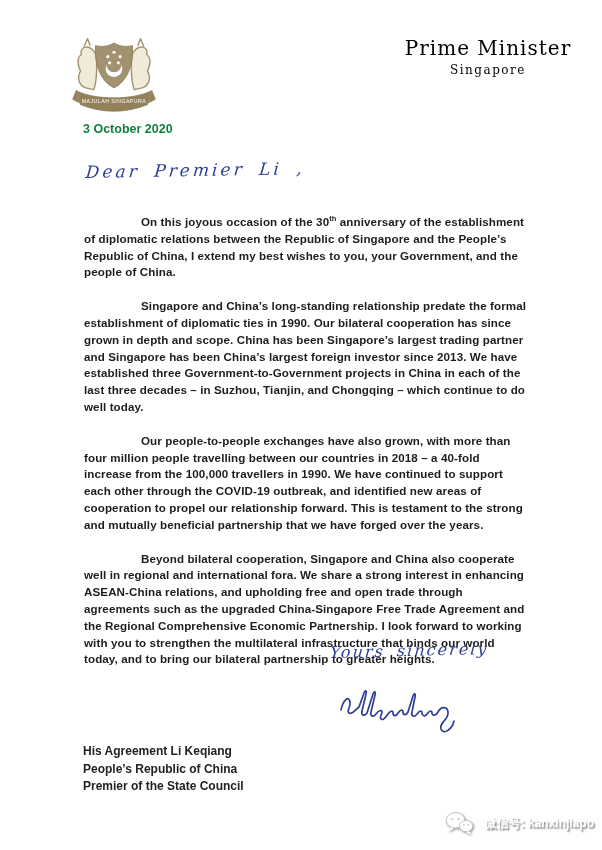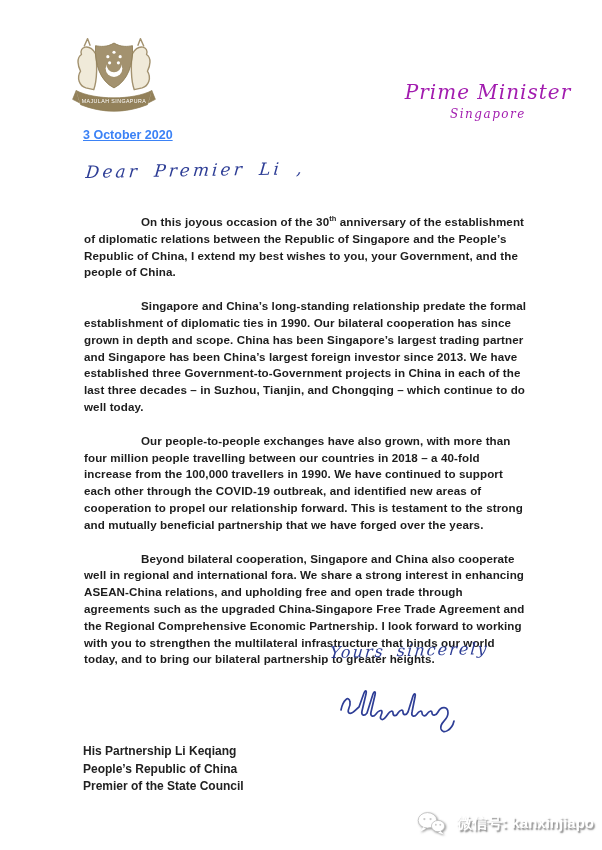--- a/index.html
+++ b/index.html
@@ -21,36 +21,33 @@
     width: 88px;
     height: 92px;
   }
   .pm-office {
     position: absolute;
     right: 14px;
     top: 36px;
     width: 200px;
     text-align: center;
     font-family: "DejaVu Serif", serif;
-    font-style: italic;
-    color: #a21caf;
-    margin-top: 44px;
+    color: #000000;
   }
   .pm-office .line1 { font-size: 20px; letter-spacing: 1px; }
   .pm-office .line2 { font-size: 12px; letter-spacing: 1.5px; margin-top: 3px; }
 
   
   .date {
     position: absolute;
     left: 83px;
-    top: 128px;
+    top: 122px;
     font-size: 12.5px;
     font-weight: bold;
-    color: #3b82f6;
-    text-decoration: underline;
+    color: #15803d;
   }
 
   
   .hand {
     font-family: "DejaVu Serif", serif;
     font-style: italic;
     color: #2e3e96;
   }
   .salutation {
     position: absolute;
@@ -104,21 +101,21 @@
 
   
   .watermark {
     position: absolute;
     right: 8px;
     top: 810px;
     display: flex;
     align-items: center;
     gap: 11px;
     color: #ffffff;
-    font-size: 15px;
+    font-size: 12px;
     font-weight: bold;
     text-shadow: 1.5px 1.5px 1.5px rgba(125,125,125,0.9);
     white-space: nowrap;
   }
   .watermark svg { filter: drop-shadow(1.5px 1.5px 1px rgba(125,125,125,0.85)); }
 </style>
 </head>
 <body>
 
 <div class="page">
@@ -167,21 +164,21 @@
     <p>Beyond bilateral cooperation, Singapore and China also cooperate well in regional and international fora. We share a strong interest in enhancing ASEAN-China relations, and upholding free and open trade through agreements such as the upgraded China-Singapore Free Trade Agreement and the Regional Comprehensive Economic Partnership. I look forward to working with you to strengthen the multilateral infrastructure that binds our world today, and to bring our bilateral partnership to greater heights.</p>
   </div>
 
   <div class="closing hand">Yours sincerely</div>
 
   <svg class="signature" viewBox="0 0 158 60">
     <path fill="none" stroke="#2e3e96" stroke-width="1.7" stroke-linecap="round" stroke-linejoin="round" d="M7,34 c2,-10 8,-15 9,-8 c1,5 -4,9 -1,11 c3,2 7,-4 10,-6 l5,-14 c1,-3 3,-3 2,1 l-4,17 c-1,4 2,6 5,2 l6,-19 c1,-3 3,-3 2,1 l-4,17 c-1,4 2,6 5,2 c2,-3 6,-5 6,-2 c0,3 -3,5 -1,7 c2,2 5,-2 7,-5 c2,-3 5,-4 5,-1 c0,3 3,4 5,0 c2,-3 5,-4 5,-1 c0,3 3,4 5,0 l5,-16 c1,-3 3,-3 2,1 l-3,15 c-1,4 2,6 5,2 c2,-3 5,-4 5,-1 c0,3 3,4 5,1 c2,-3 5,-4 5,-1 c0,3 4,3 6,-1 c3,-6 10,-6 10,1 c0,8 -9,9 -7,16 c2,6 11,1 13,-8"></path>
   </svg>
 
   <div class="recipient">
-    <div>His Partnership Li Keqiang</div>
+    <div>His Agreement Li Keqiang</div>
     <div>People’s Republic of China</div>
     <div>Premier of the State Council</div>
   </div>
 
   <div class="watermark">
     <svg width="30" height="26" viewBox="0 0 34 28">
       <g fill="#ffffff" stroke="#c2c2c2" stroke-width="1">
         <ellipse cx="13" cy="11" rx="10.5" ry="8.8"></ellipse>
         <path d="M8,18.5 l-3.5,5.5 7,-3.5 z" stroke="none"></path>
         <ellipse cx="25" cy="17.5" rx="7.5" ry="6.4"></ellipse>

